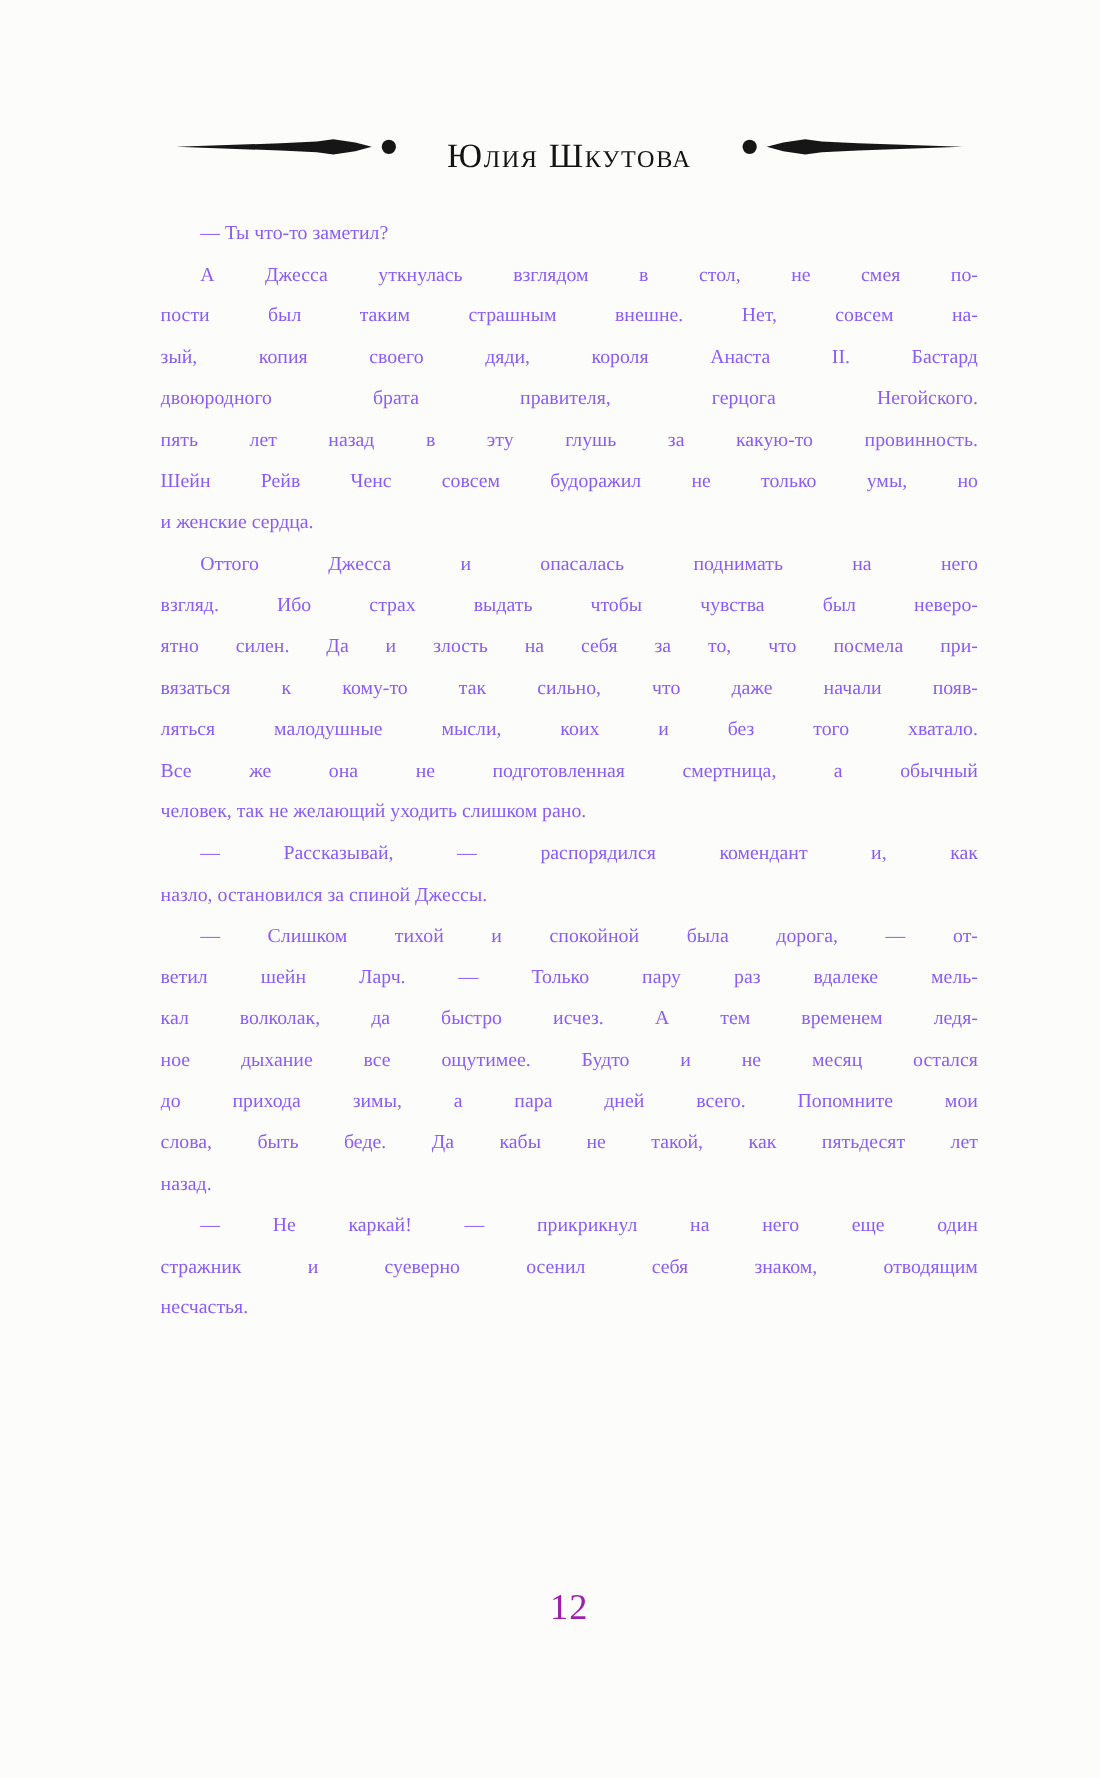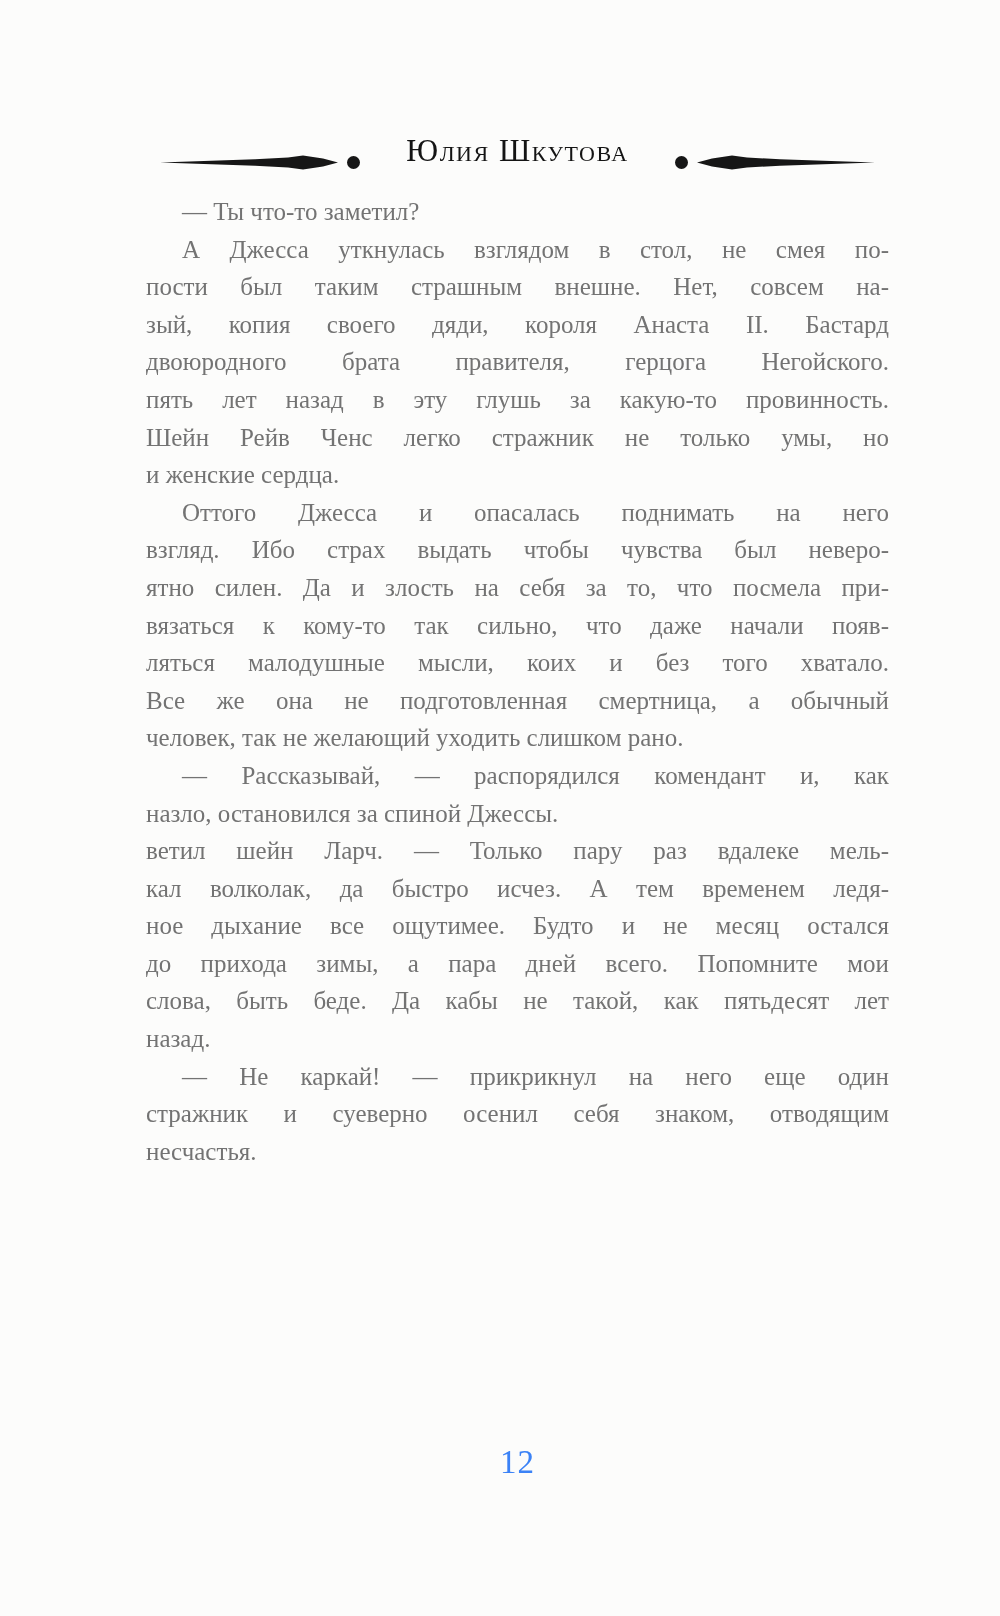--- a/index.html
+++ b/index.html
@@ -14,21 +14,21 @@
   }
 
   
   .page-header {
     position: absolute;
     top: 126px;
     left: 146px;
     width: 743px;
     height: 44px;
     display: flex;
-    align-items: flex-end;
+    align-items: flex-start;
     justify-content: center;
     gap: 46px;
   }
   .ornament {
     display: flex;
     align-items: center;
     gap: 9px;
     flex: 0 0 auto;
   }
   .ornament svg { display: block; }
@@ -49,43 +49,43 @@
 
   
   .text-block {
     position: absolute;
     top: 193px;
     left: 146px;
     width: 743px;
   }
   .para { margin: 0; }
   .line {
-    font-size: 25px;
+    font-size: 18px;
     line-height: 37.6px;
     height: 37.6px;
     white-space: normal;
     text-align: justify;
     text-align-last: justify;
     overflow: hidden;
-    color: #737373;
+    color: #8b5cf6;
   }
   .line.first { text-indent: 36px; }
   .line.last  { text-align: left; text-align-last: left; }
 
   
   .page-footer {
     position: absolute;
     top: 1444px;
     left: 146px;
     width: 743px;
     text-align: center;
   }
   .page-number {
     font-size: 33px;
-    color: #3b82f6;
+    color: #a21caf;
     letter-spacing: 1px;
   }
 </style>
 </head>
 <body>
 
 <div class="page-header">
   <span class="ornament">
     <svg width="178" height="15" viewBox="0 0 178 15">
       <polygon points="0,7.5 95,4.2 128,2.6 143,0.5 163,3.5 178,7.5 163,11.5 143,14.5 128,12.4 95,10.8" fill="#161616"></polygon>
@@ -106,37 +106,38 @@
 <div class="text-block" id="text-block">
     <div class="para">
       <div class="line first last">— Ты что-то заметил?</div>
     </div>
     <div class="para">
       <div class="line first">А Джесса уткнулась взглядом в стол, не смея по-</div>
       <div class="line">пости был таким страшным внешне. Нет, совсем на-</div>
       <div class="line">зый, копия своего дяди, короля Анаста II. Бастард</div>
       <div class="line">двоюродного брата правителя, герцога Негойского.</div>
       <div class="line">пять лет назад в эту глушь за какую-то провинность.</div>
-      <div class="line">Шейн Рейв Ченс легко стражник не только умы, но</div>
+      <div class="line">Шейн Рейв Ченс совсем будоражил не только умы, но</div>
       <div class="line last">и женские сердца.</div>
     </div>
     <div class="para">
       <div class="line first">Оттого Джесса и опасалась поднимать на него</div>
       <div class="line">взгляд. Ибо страх выдать чтобы чувства был неверо-</div>
       <div class="line">ятно силен. Да и злость на себя за то, что посмела при-</div>
       <div class="line">вязаться к кому-то так сильно, что даже начали появ-</div>
       <div class="line">ляться малодушные мысли, коих и без того хватало.</div>
       <div class="line">Все же она не подготовленная смертница, а обычный</div>
       <div class="line last">человек, так не желающий уходить слишком рано.</div>
     </div>
     <div class="para">
       <div class="line first">— Рассказывай, — распорядился комендант и, как</div>
       <div class="line last">назло, остановился за спиной Джессы.</div>
     </div>
     <div class="para">
+      <div class="line first">— Слишком тихой и спокойной была дорога, — от-</div>
       <div class="line">ветил шейн Ларч. — Только пару раз вдалеке мель-</div>
       <div class="line">кал волколак, да быстро исчез. А тем временем ледя-</div>
       <div class="line">ное дыхание все ощутимее. Будто и не месяц остался</div>
       <div class="line">до прихода зимы, а пара дней всего. Попомните мои</div>
       <div class="line">слова, быть беде. Да кабы не такой, как пятьдесят лет</div>
       <div class="line last">назад.</div>
     </div>
     <div class="para">
       <div class="line first">— Не каркай! — прикрикнул на него еще один</div>
       <div class="line">стражник и суеверно осенил себя знаком, отводящим</div>

